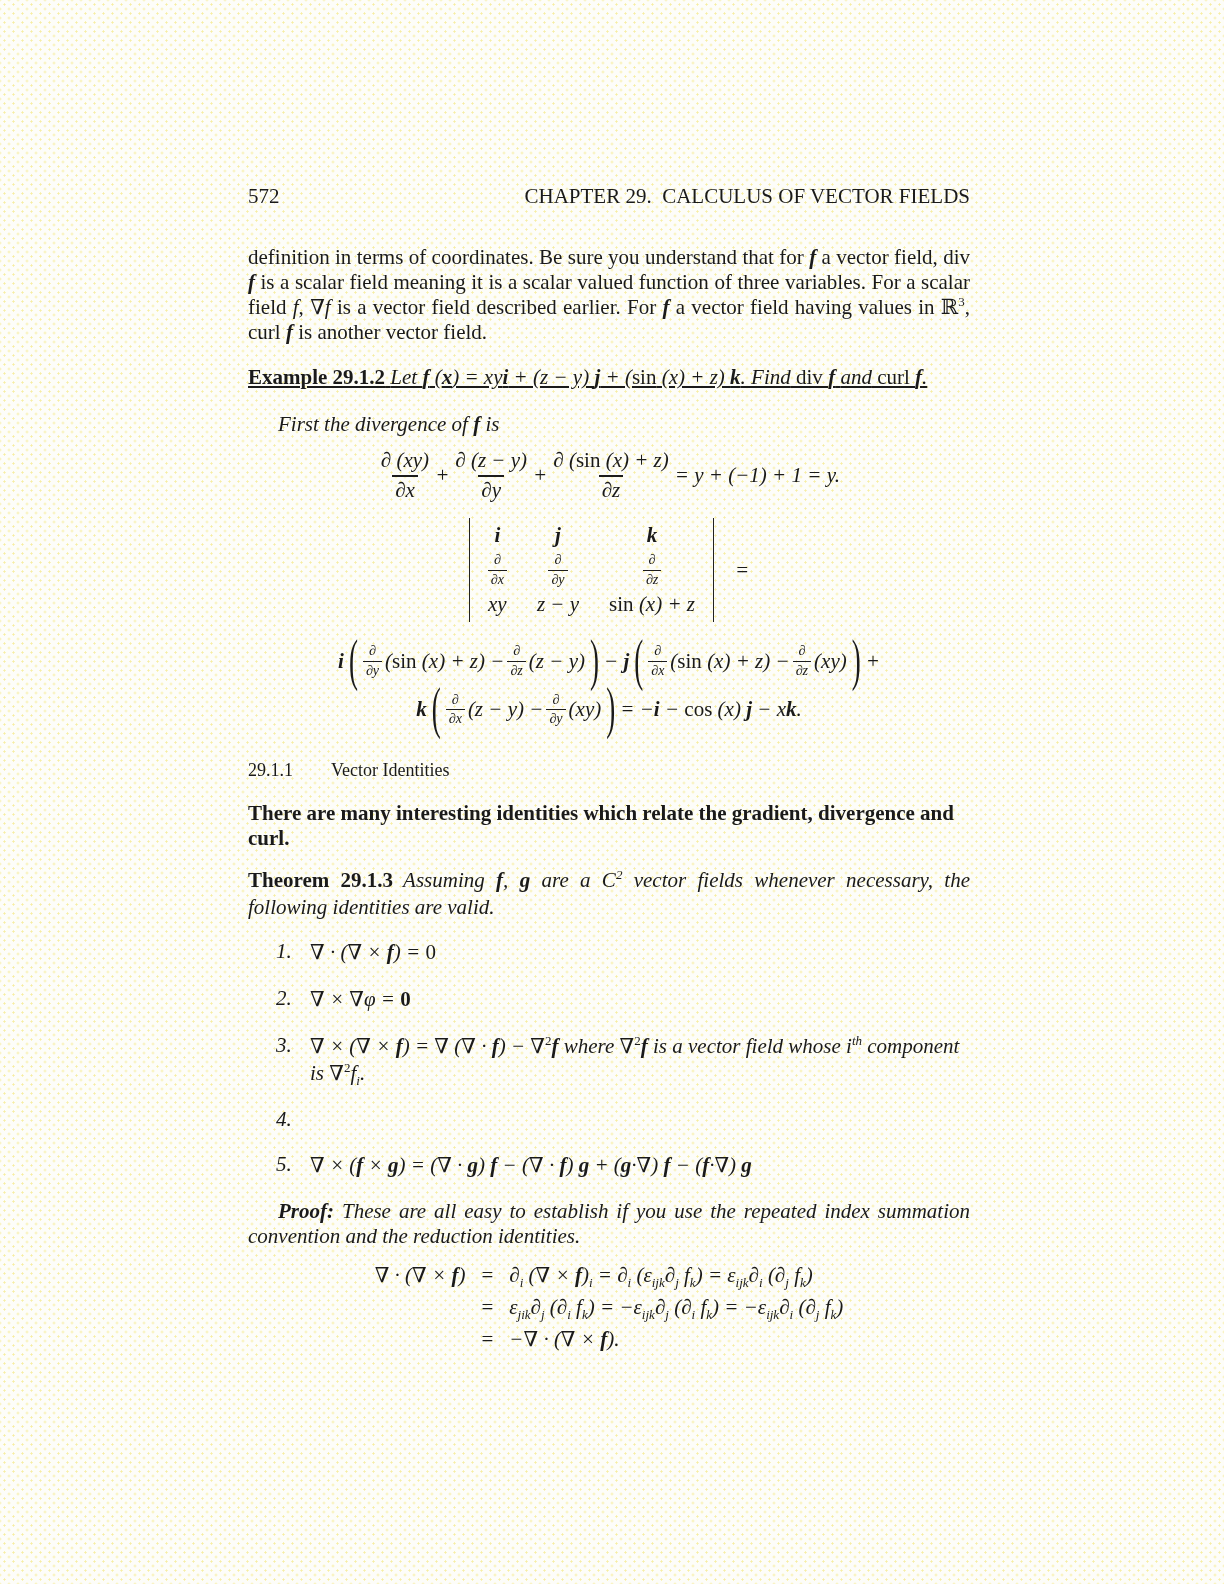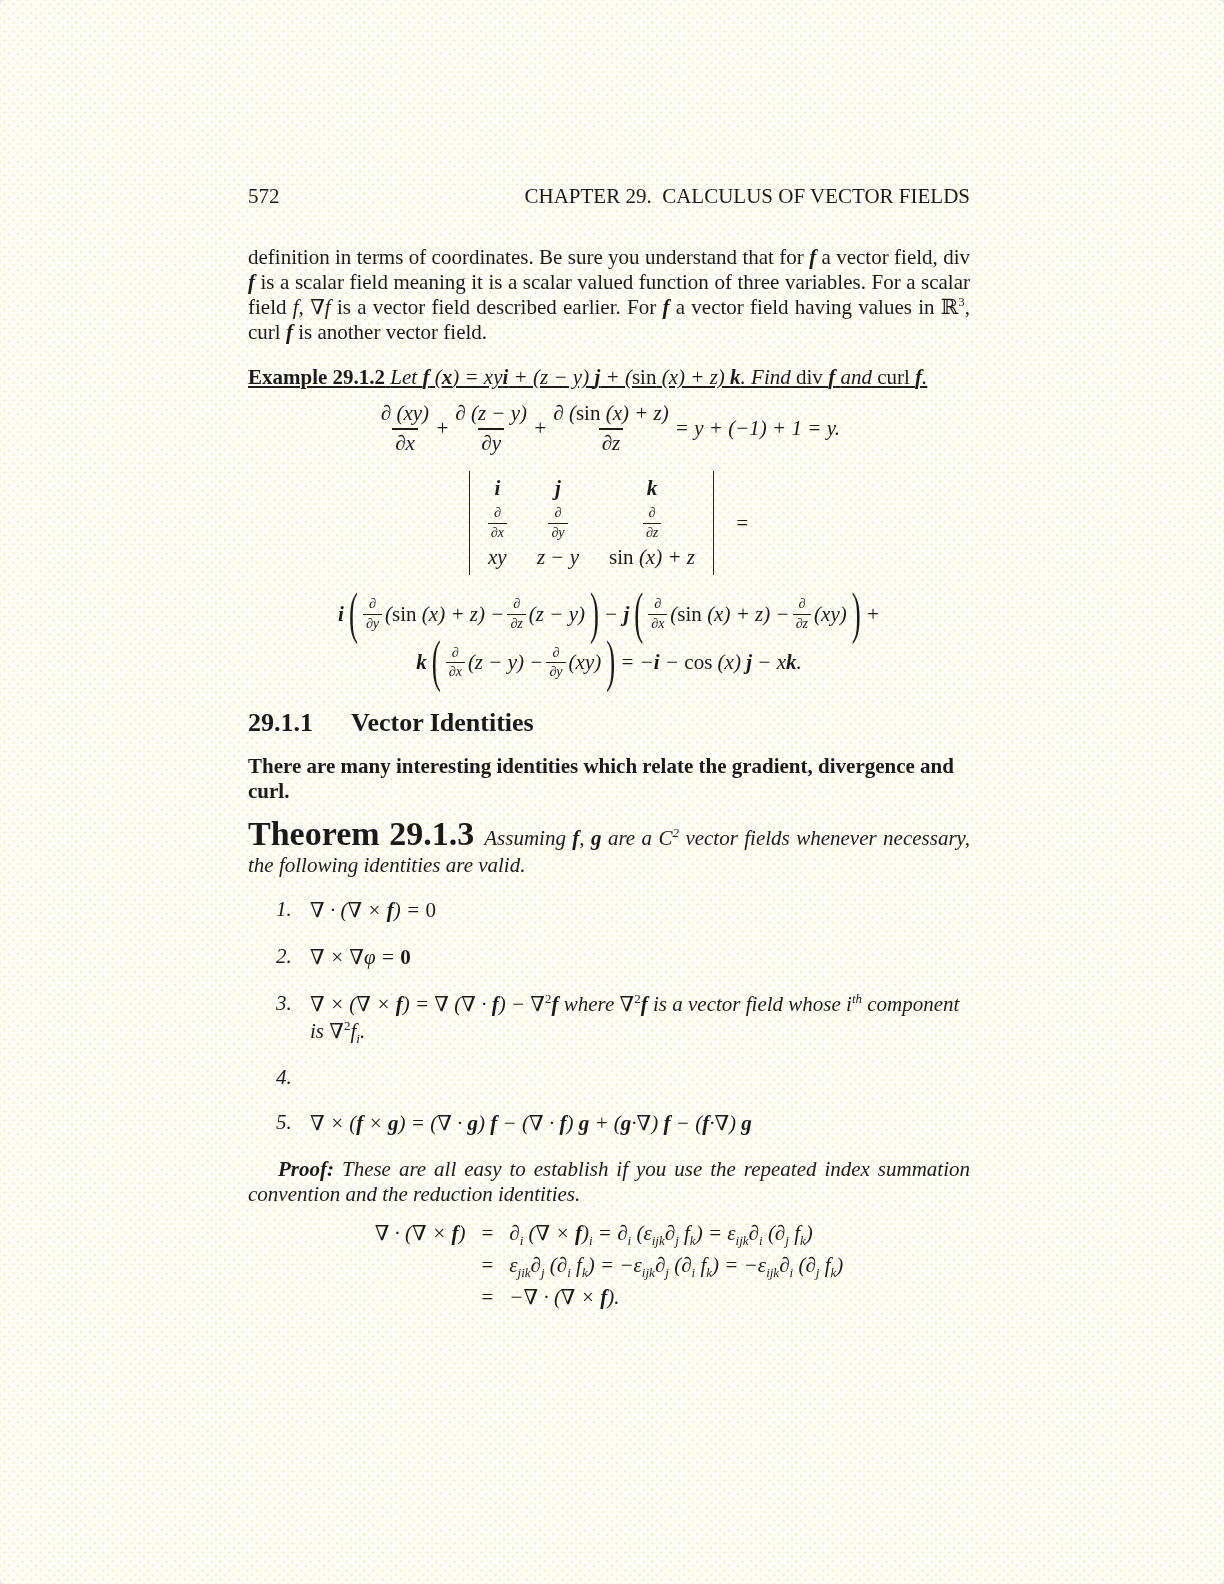--- a/index.html
+++ b/index.html
@@ -6,21 +6,20 @@
   .page{
     position:relative;width:1224px;height:1584px;overflow:hidden;
     background-color:#fdfdf9;
     background-image:
       radial-gradient(circle, rgba(244,230,120,0.65) 0.9px, transparent 1.3px),
       radial-gradient(circle, rgba(244,230,120,0.65) 0.9px, transparent 1.3px);
     background-size:9px 9px;
     background-position:0 0, 4.5px 4.5px;
     font-family:"Liberation Serif","DejaVu Serif","DejaVu Sans",serif;
     color:#1a1a1a;
-    border-radius:6px;
   }
   .content{position:absolute;left:248px;top:0;width:722px;font-size:21px;line-height:25px;}
   .pagehead{display:flex;justify-content:space-between;padding-top:184px;}
   .intro{margin:36px 0 0;text-align:justify;}
   .example{margin:20px 0 0;text-decoration:underline;}
   .bold{font-weight:bold;}
   .first{margin:22px 0 0;text-indent:30px;}
   .nowcurl{margin:18px 0 0;}
   .math, .eq{font-style:italic;}
   .rm{font-style:normal;}
@@ -35,25 +34,25 @@
   .sfrac{font-size:14px;line-height:1.05;}
   .sfrac .den{border-top:1.4px solid #1c1c1c;}
   .deteq{margin-top:16px;}
   .det{display:inline-flex;align-items:center;border-left:1.6px solid #222;border-right:1.6px solid #222;padding:5px 18px;}
   .det-grid{display:grid;grid-template-columns:repeat(3,auto);column-gap:30px;row-gap:5px;justify-items:center;align-items:center;}
   .det-eq-sign{margin-left:18px;}
   .exp1{margin-top:22px;}
   .exp2{margin-top:14px;}
   .bp{display:inline-block;transform:scaleY(2.1);font-size:27px;font-weight:300;font-style:normal;margin:0 2px;}
   
-  .section{margin:28px 0 0;font-size:26px;line-height:30px;font-weight:bold;}
+  .section{margin:28px 0 0;font-size:18px;line-height:30px;font-weight:normal;}
   .section .num{margin-right:38px;}
   .identintro{margin:16px 0 0;font-weight:bold;}
   .theorem{margin:16px 0 0;text-align:justify;line-height:27px;}
-  .thm-label{font-size:34px;font-weight:bold;margin-right:10px;}
+  .thm-label{font-size:21px;font-weight:bold;margin-right:10px;}
   .thm-body{font-style:italic;}
   .idents{margin-top:18px;padding-left:28px;}
   .ident-row{display:flex;gap:12px;margin-bottom:20px;font-style:italic;}
   .ident-num{min-width:22px;}
   .ident-body{max-width:650px;line-height:27px;}
   .proof{margin:4px 0 0;text-align:justify;text-indent:30px;font-style:italic;}
   .align{display:grid;grid-template-columns:auto auto auto;column-gap:16px;row-gap:7px;width:fit-content;margin:14px auto 0;align-items:baseline;line-height:25px;}
   .align .lhs{text-align:right;}
   .align .rhs{text-align:left;}
 </style>
@@ -66,20 +65,21 @@
     <div class="pagehead">
       <span>572</span>
       <span>CHAPTER 29.&nbsp; CALCULUS OF VECTOR FIELDS</span>
     </div>
 
     <p class="intro">definition in terms of coordinates.  Be sure you understand that for <b><i>f</i></b> a vector field, div <b><i>f</i></b> is a scalar field meaning it is a scalar valued function of three variables.  For a scalar field <i>f</i>, ∇<i>f</i> is a vector field described earlier.  For <b><i>f</i></b> a vector field having values in ℝ<sup>3</sup>, curl <b><i>f</i></b> is another vector field.</p>
 
     <p class="example"><span class="bold">Example 29.1.2</span>
       <span><i>Let <b>f</b> (<b>x</b>) = xy<b>i</b> + (z − y) <b>j</b> + (<span class="rm">sin</span> (x) + z) <b>k</b>.  Find</i> div <b><i>f</i></b> <i>and</i> curl <b><i>f</i></b><i>.</i></span></p>
 
+    <p class="first math">First the divergence of <b><i>f</i></b> is</p>
 
     <div class="eq diveq">
       <span class="frac">
         <span class="num">∂ (xy)</span>
         <span class="den">∂x</span>
       </span>
       <span>+</span>
       <span class="frac">
         <span class="num">∂ (z − y)</span>
         <span class="den">∂y</span>

